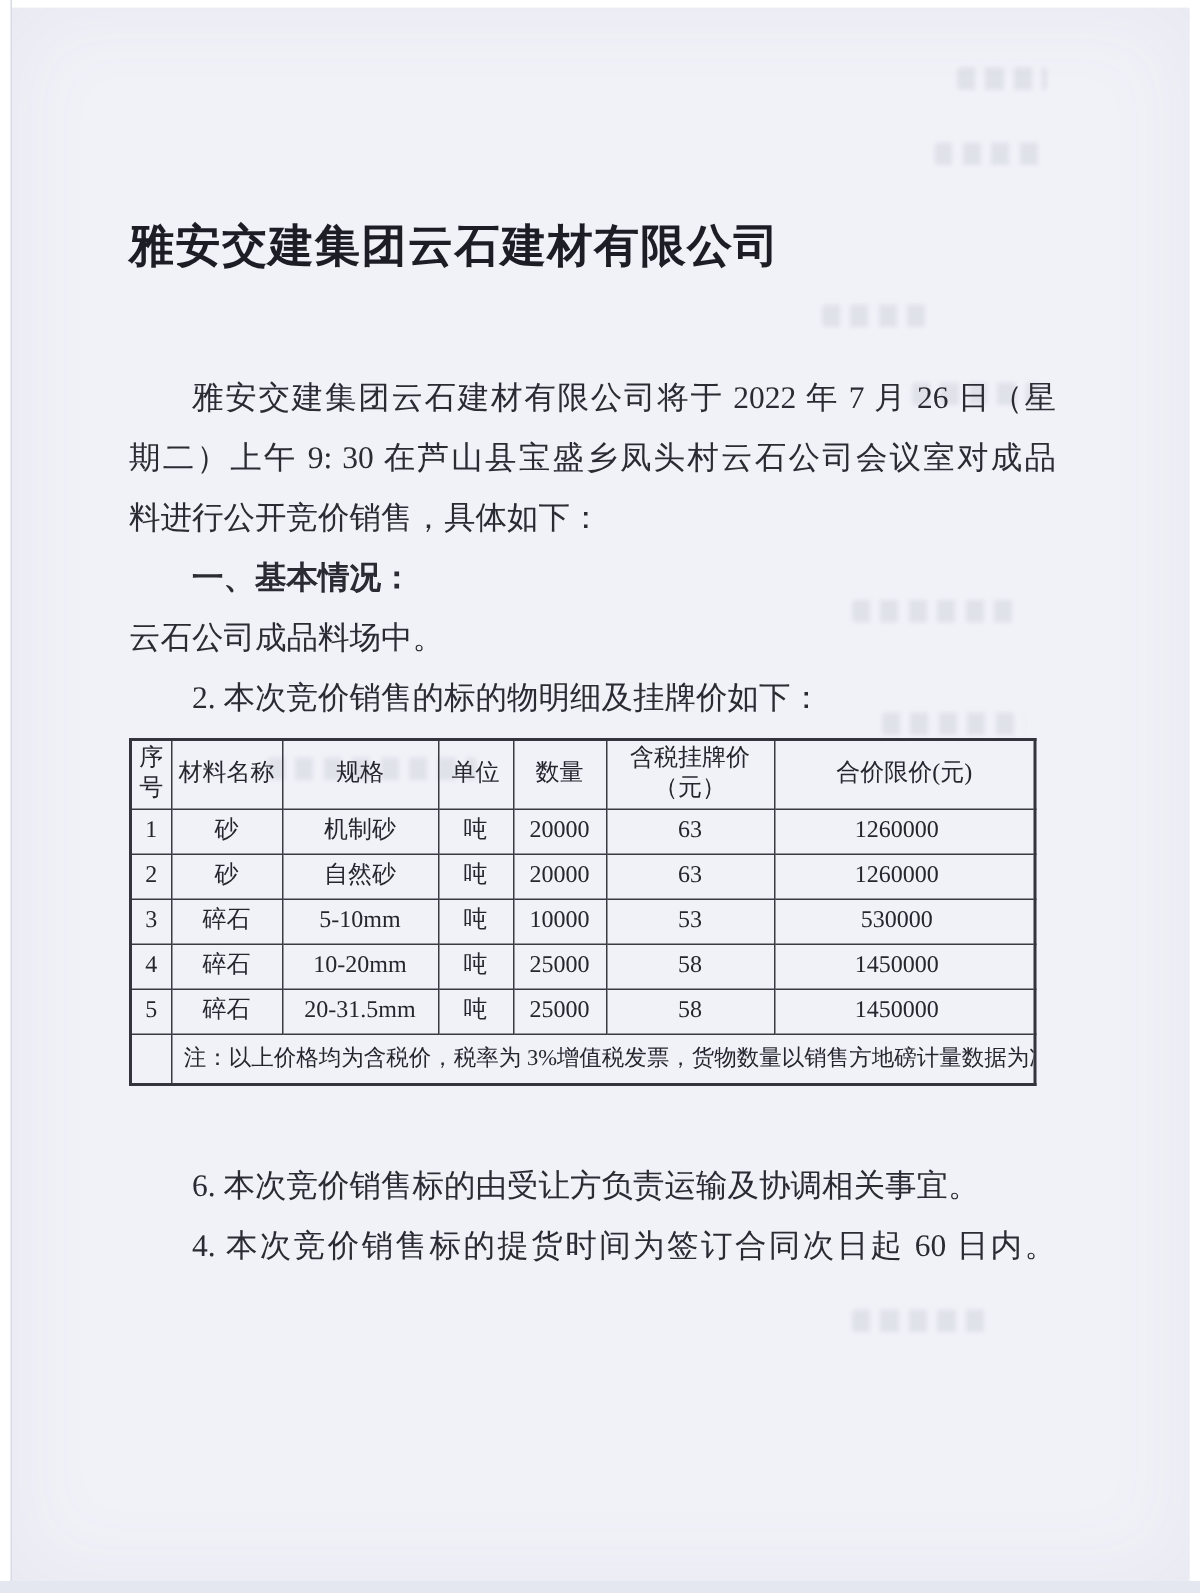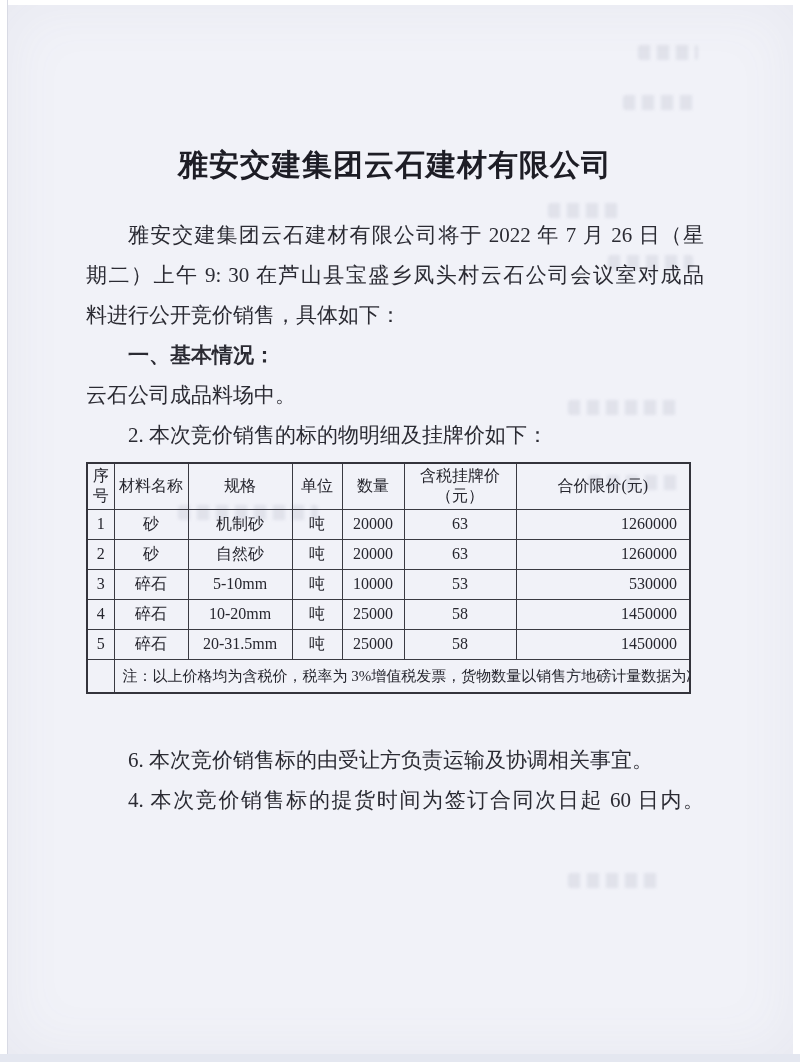--- a/index.html
+++ b/index.html
@@ -46,28 +46,27 @@
     width: 618px;
     color: #2b2b33;
     font-size: 21px;
     line-height: 40px;
   }
   .doc-title {
     margin: 0;
     font-size: 30px;
     line-height: 36px;
     font-weight: bold;
-    text-align: center;
     color: #1d1d25;
     letter-spacing: 1px;
   }
   .doc-title.first { margin-top: 142px; }
   .doc-title.second { margin-top: 11px; }
   .para { margin: 0; }
-  .para.intro { margin-top: 32px; }
+  .para.intro { margin-top: 62px; }
   .para.after-table { margin-top: 46px; }
   .line {
     text-align: justify;
   }
   .line.fill {
     text-align-last: justify;
   }
   .line.indent {
     text-indent: 2em;
   }
@@ -89,21 +88,21 @@
     font-size: 16px;
     line-height: 20px;
     padding: 2px;
     white-space: pre-line;
     overflow: hidden;
   }
   .price-table thead tr { height: 46px; }
   .price-table tbody tr { height: 30px; }
   .price-table tr.note-row { height: 34px; }
   .price-table .col-amount {
-    text-align: right;
+    text-align: center;
     padding-right: 12px;
   }
   .price-table .note-cell {
     text-align: left;
     padding-left: 8px;
     font-size: 15px;
     white-space: nowrap;
   }
   .smudge {
     position: absolute;

